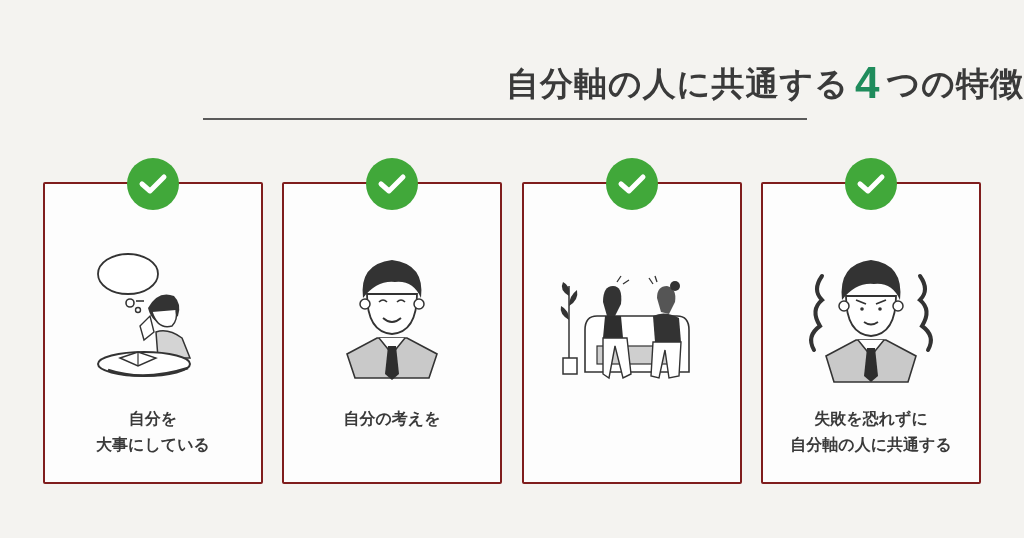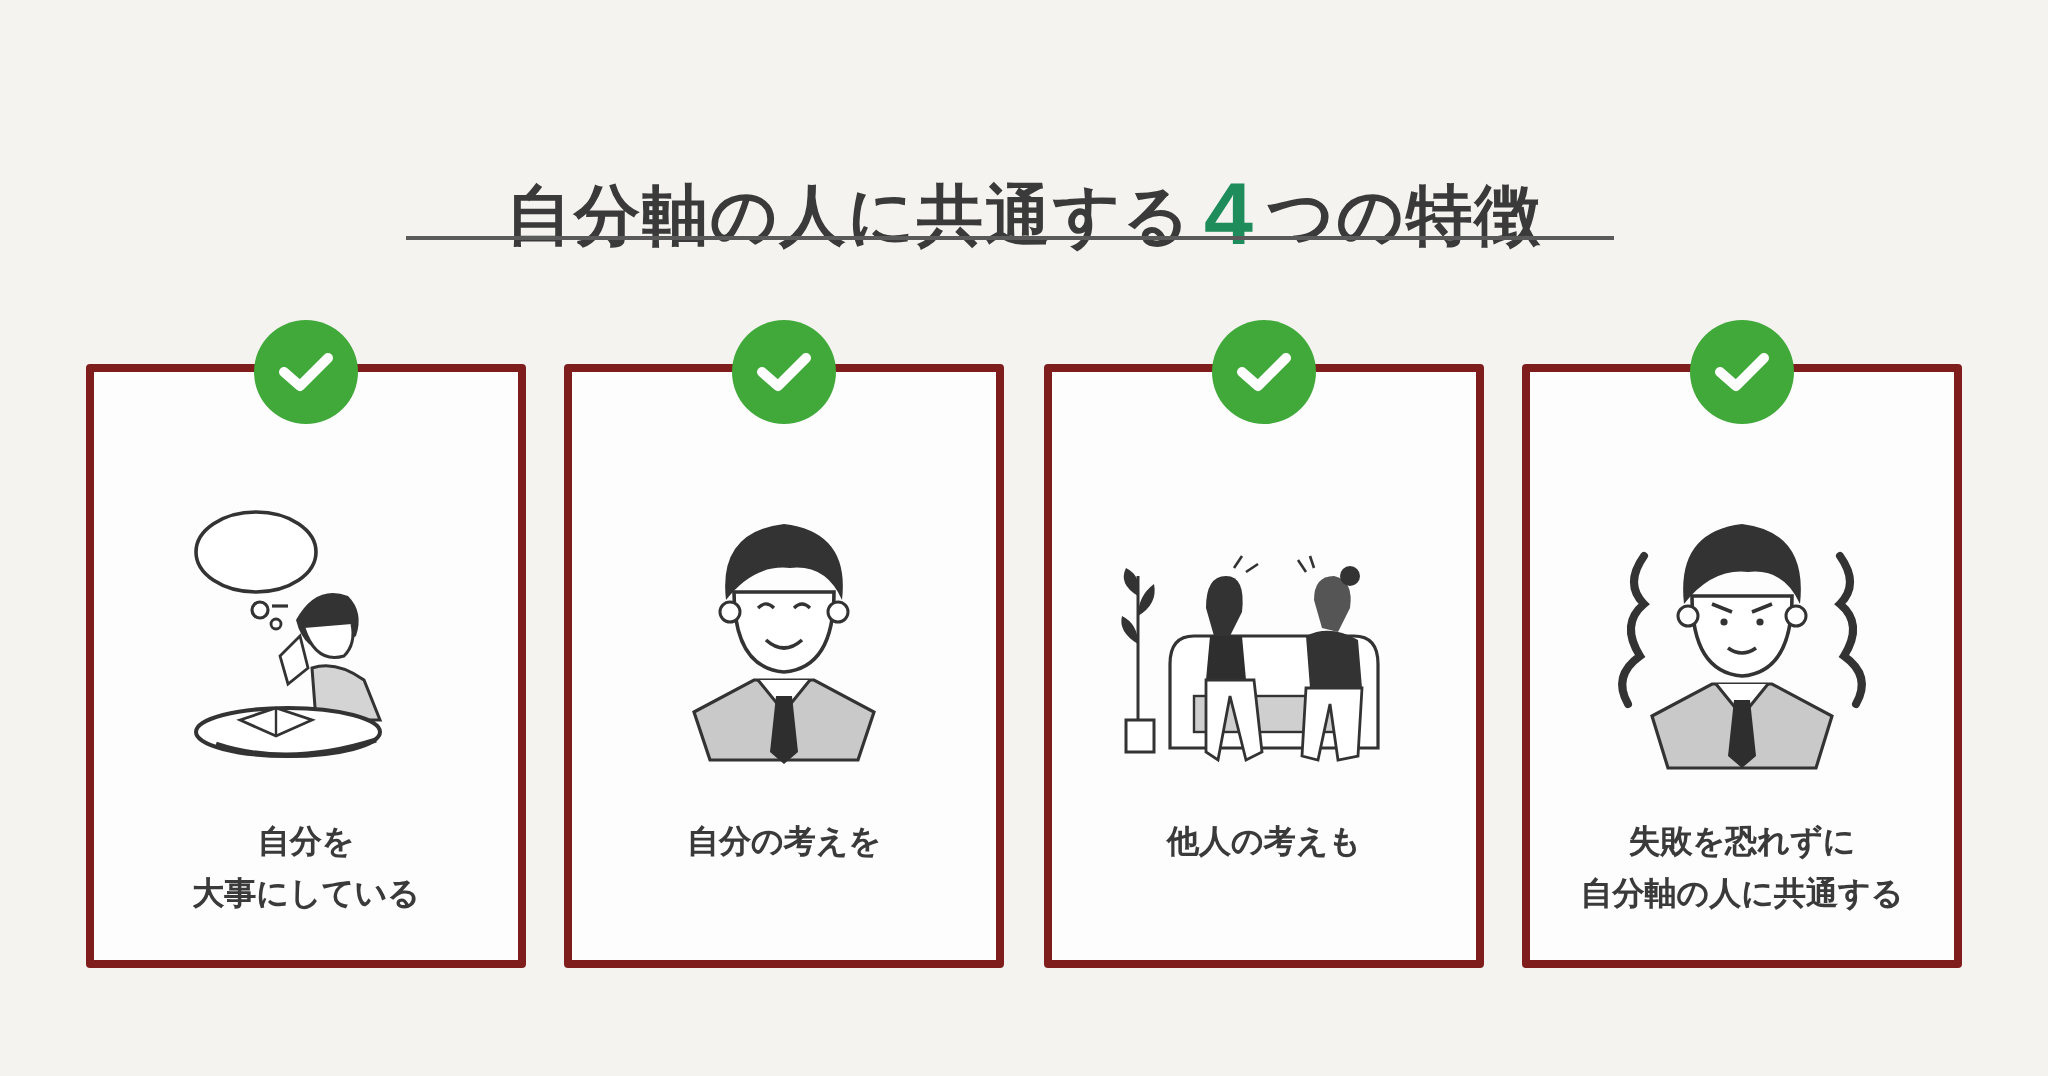--- a/index.html
+++ b/index.html
@@ -6,48 +6,47 @@
     html, body { width: 1024px; height: 538px; overflow: hidden; }
     body {
       background: #f4f3f0;
       font-family: "DejaVu Sans", "Liberation Sans", sans-serif;
       color: #3a3a3a;
       position: relative;
     }
     .title {
       position: absolute;
       left: 0; top: 58px; width: 1024px;
-      text-align: center;
+      text-align: right;
       font-size: 33px;
       font-weight: bold;
       color: #3a3a3a;
       letter-spacing: 1px;
       white-space: nowrap;
-      margin-top: 25px;
     }
     .title .num {
       color: #1f8c5c;
       font-size: 44px;
       font-family: "Liberation Sans", sans-serif;
       font-weight: bold;
       margin: 0 6px;
       vertical-align: -3px;
     }
     .title-rule {
       position: absolute;
       left: 203px; top: 118px;
       width: 604px; height: 2px;
       background: #5a5a5a;
     }
     .card {
       position: absolute;
       top: 182px;
       width: 220px; height: 302px;
       background: #fdfdfd;
-      border: 4px solid #7f1d1d;
+      border: 2px solid #7f1d1d;
       border-radius: 2px;
     }
     .check {
       position: absolute;
       top: -26px; left: 50%;
       margin-left: -26px;
       width: 52px; height: 52px;
       border-radius: 50%;
       background: #41a83a;
       display: flex; align-items: center; justify-content: center;
@@ -142,21 +141,20 @@
     <path d="M46 56 Q46 40 56 40 Q66 40 64 58 L58 70 L50 70Z" fill="#333"></path>
     <path d="M48 70 L64 70 L66 92 L46 92Z" fill="#2e2e2e"></path>
     <path d="M46 92 L70 92 L74 128 L66 132 L58 100 L52 132 L46 128Z" fill="#fff" stroke="#333" stroke-width="1.4"></path>
     <path d="M100 52 Q100 40 110 40 Q120 42 118 56 L112 68 L104 66Z" fill="#555"></path>
     <circle cx="118" cy="40" r="5" fill="#333"></circle>
     <path d="M96 70 Q108 64 122 72 L124 96 L98 96Z" fill="#333"></path>
     <path d="M96 96 L124 96 L122 130 L112 132 L108 104 L102 132 L94 130Z" fill="#fff" stroke="#333" stroke-width="1.4"></path>
     <path d="M60 36 L64 30 M66 38 L72 34 M92 32 L96 38 M98 30 L100 36" stroke="#333" stroke-width="1.3"></path>
   </svg>
   <div class="caption">
-    <div>他人の考えも</div>
   </div>
 </div>
 
 <div class="card" style="left:761px;">
   <div class="check">
     <svg width="30" height="24" viewBox="0 0 30 24">
         <path d="M4 12 L12 19 L26 5" fill="none" stroke="#fff" stroke-width="5" stroke-linecap="round" stroke-linejoin="round"></path>
       </svg>
   </div>
   <svg class="illus" viewBox="0 0 150 140">

